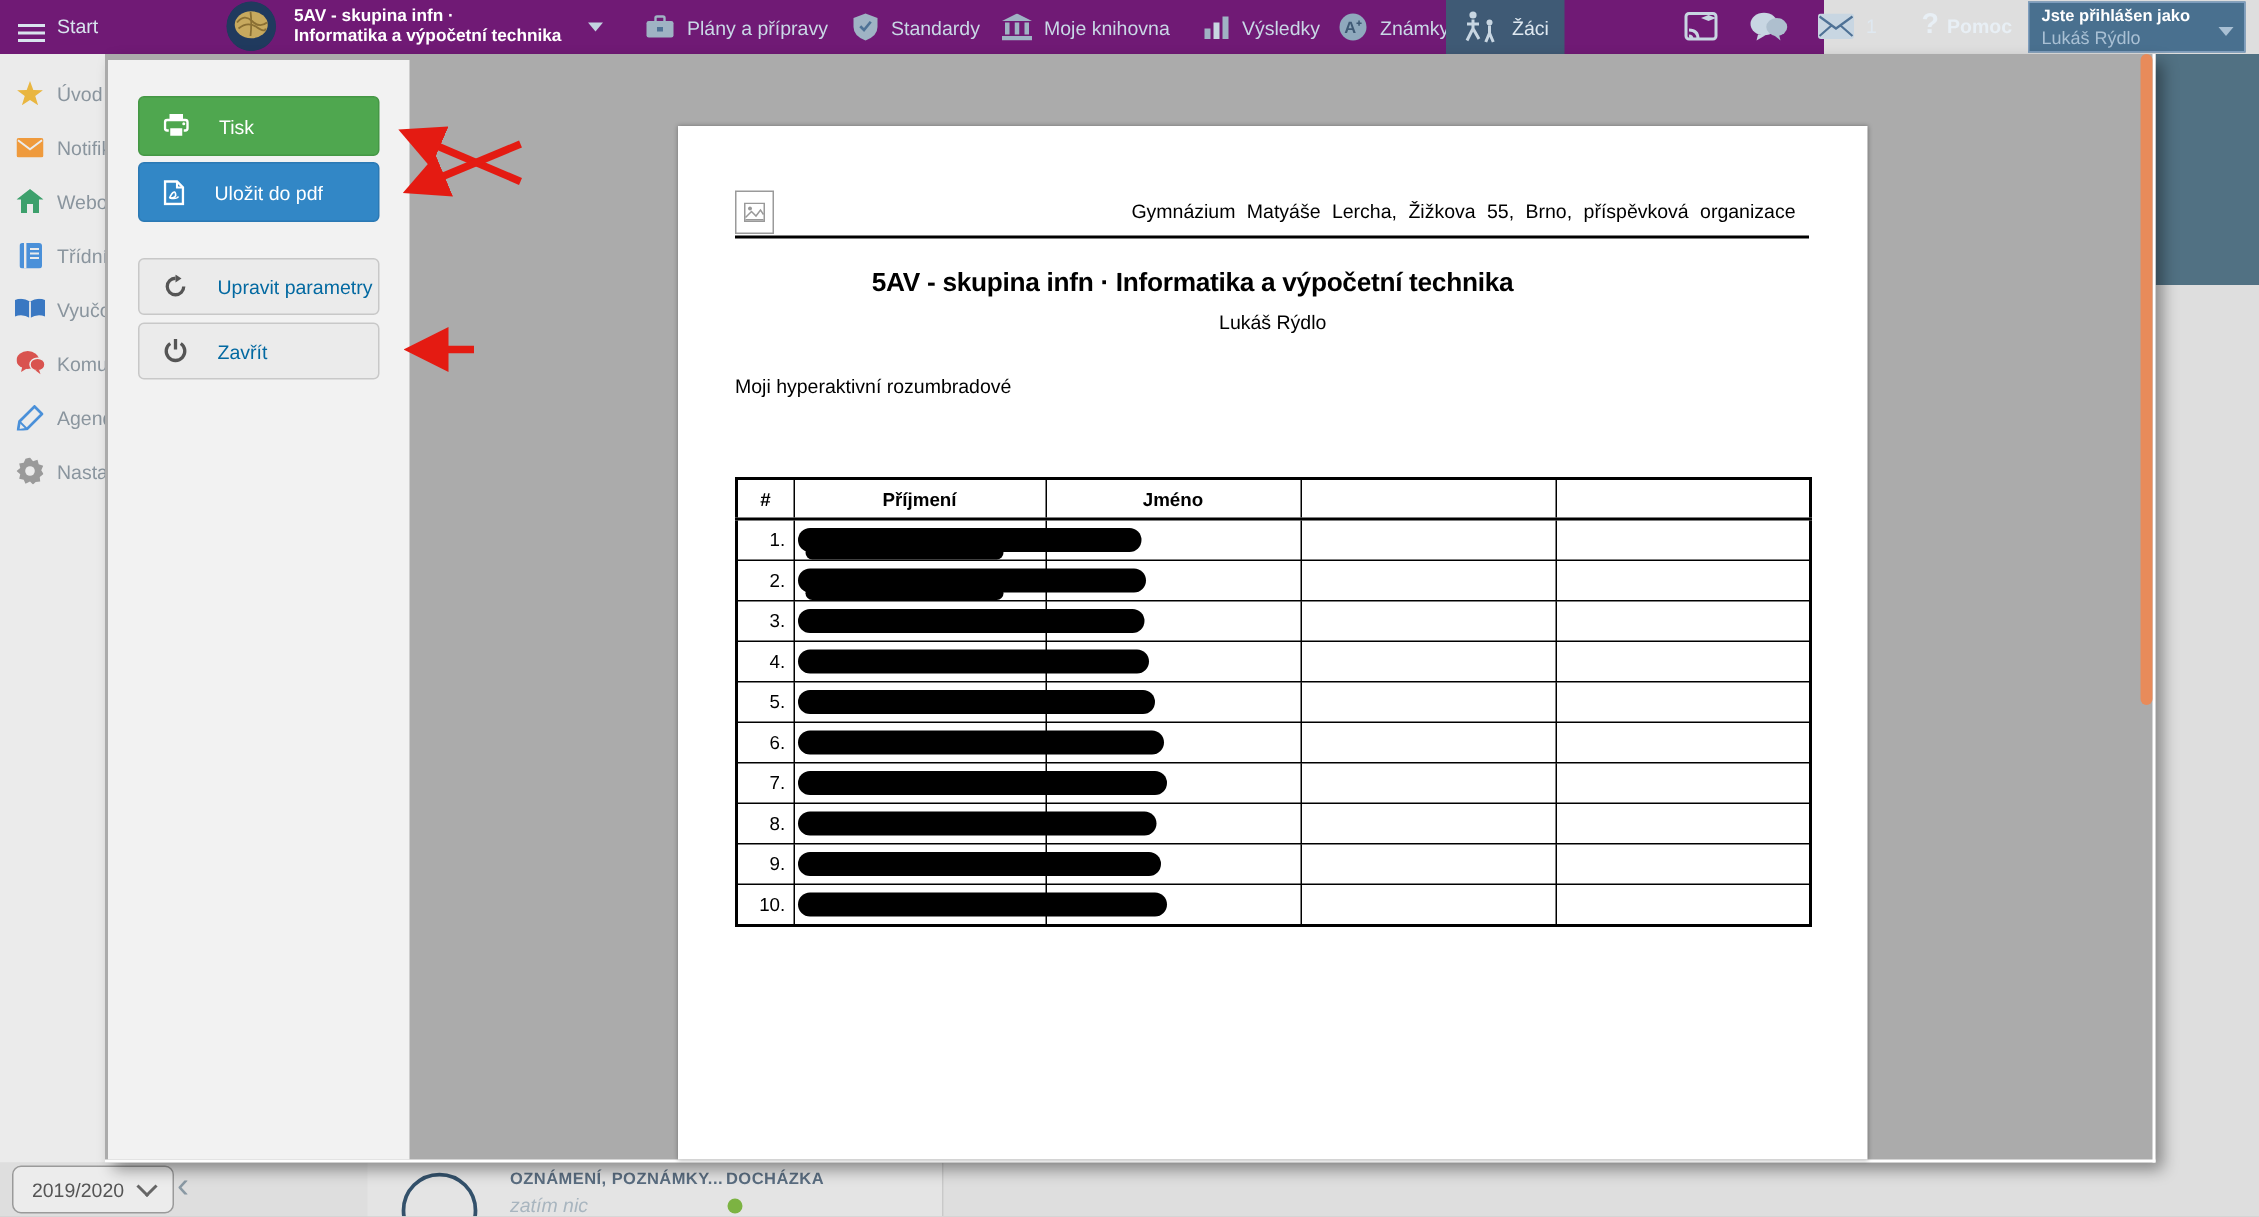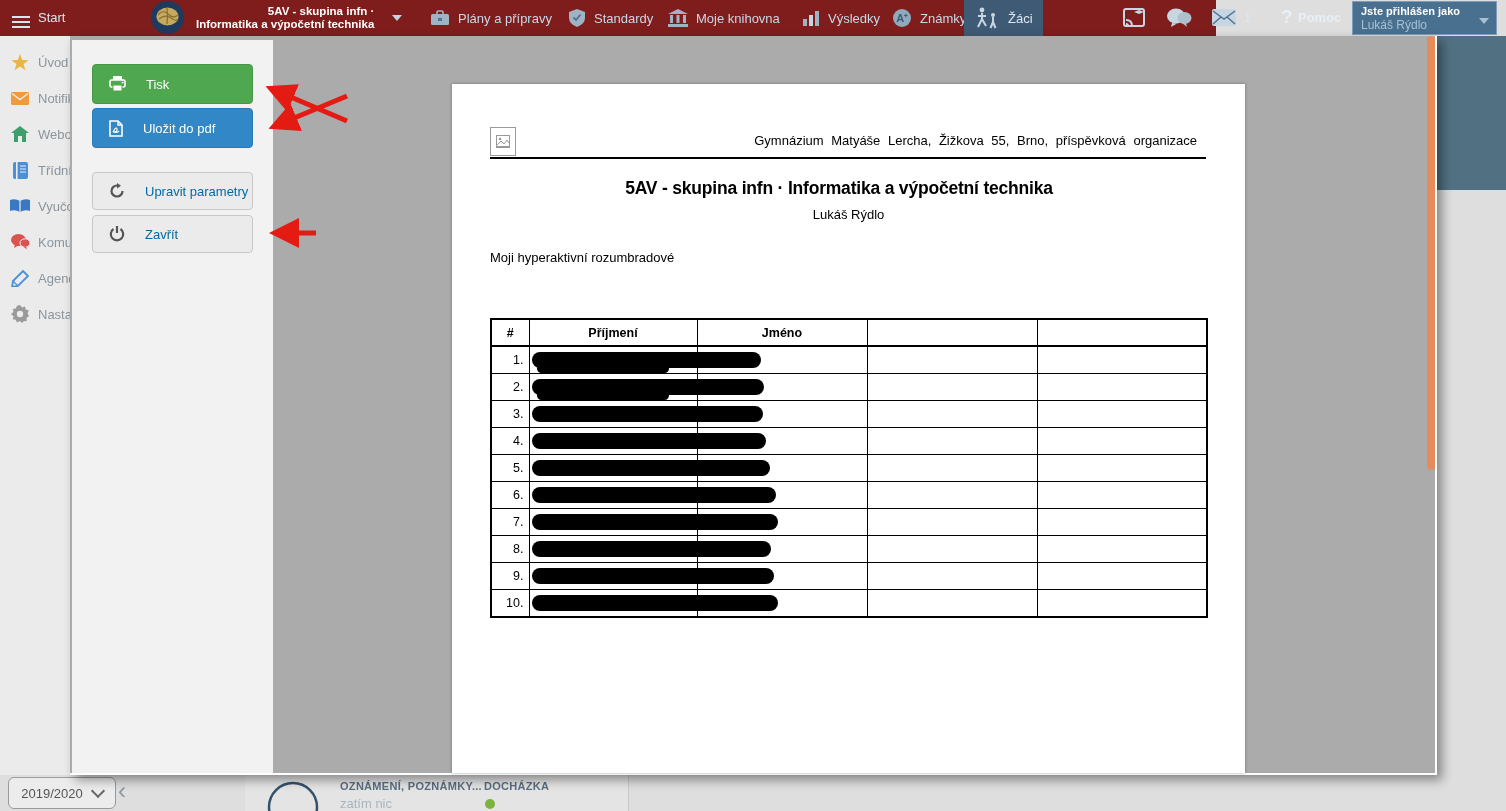--- a/index.html
+++ b/index.html
@@ -1,18 +1,18 @@
 <!DOCTYPE html>
 <html><head>
 <meta charset="utf-8">
 <style>
   html,body{margin:0;padding:0;background:#dedede;font-family:"Liberation Sans",sans-serif;}
   #stage{position:relative;width:1506px;height:811px;overflow:hidden;background:#dedede;}
   
-  .topbar{position:absolute;left:0;top:0;width:1216px;height:36px;background:#7f1d1d;z-index:5;text-align:right;}
+  .topbar{position:absolute;left:0;top:0;width:1216px;height:36px;background:#701a75;z-index:5;}
   .topbar .abs{position:absolute;}
   .hamburger span{display:block;width:18px;height:2px;background:#d9e4ee;margin:3px 0;}
   .start-label{color:#d9e4ee;font-size:13px;}
   .logo-circle{width:33px;height:33px;border-radius:50%;background:#203a5e;overflow:hidden;}
   .course{color:#fff;font-size:11.5px;font-weight:bold;line-height:13px;white-space:nowrap;}
   .caret-down{width:0;height:0;border-left:5px solid transparent;border-right:5px solid transparent;border-top:6px solid #c2d2e0;}
   .nav-item{display:flex;align-items:center;gap:8px;height:36px;color:#c9d8e6;font-size:13px;white-space:nowrap;padding:0 10px;}
   .nav-item.active{background:#3f5a75;color:#dfe8f0;}
   .nav-ic{color:#9fb3c4;display:flex;align-items:center;}
   .help-q{color:#e8eff5;font-size:19px;font-weight:bold;}
@@ -45,21 +45,21 @@
   .btn-blue{top:72px;height:40px;background:#3287c6;border:1px solid #2b79b4;color:#fff;}
   .btn-gray{background:#ebebeb;border:1px solid #c8c8c8;color:#0369a1;}
   .btn-params{top:136px;height:38px;}
   .btn-close{top:179px;height:38px;}
   .orange-scroll{position:absolute;left:1357px;top:0;width:8px;height:434px;background:#e88b5a;border-radius:4px;}
   
   .doc{position:absolute;left:382px;top:48px;width:793px;height:689px;background:#fff;overflow:hidden;box-shadow:0 0 3px rgba(0,0,0,.35);color:#000;}
   .ph-icon{position:absolute;left:38px;top:43px;width:24px;height:27px;border:1px solid #9a9a9a;display:flex;align-items:center;justify-content:center;}
   .doc-org{position:absolute;right:48px;top:49px;font-size:13px;word-spacing:4px;white-space:nowrap;}
   .doc-rule{position:absolute;left:38px;top:73px;width:716px;border-top:2px solid #000;}
-  .doc-title{position:absolute;left:0;top:94px;width:686px;text-align:center;font-size:17.5px;font-weight:bold;letter-spacing:-.2px;padding-left:44px;}
+  .doc-title{position:absolute;left:0;top:94px;width:686px;text-align:center;font-size:17.5px;font-weight:bold;letter-spacing:-.2px;}
   .doc-author{position:absolute;left:0;top:123px;width:793px;text-align:center;font-size:13px;}
   .doc-note{position:absolute;left:38px;top:166px;font-size:13px;}
   .roster{position:absolute;left:38px;top:234px;border-collapse:collapse;table-layout:fixed;width:716px;}
   .roster th{border:1px solid #000;border-bottom:2px solid #000;height:23px;font-size:12.5px;font-weight:bold;text-align:center;}
   .roster td{border:1px solid #000;height:24px;font-size:12.5px;}
   .roster{border:2px solid #000;}
   td.cnum{text-align:right;padding-right:5px;}
   td.cbar{position:relative;}
   .redact{position:absolute;left:2px;top:50%;transform:translateY(-50%);height:16px;background:#000;border-radius:8px;z-index:2;}
   .redact-tail{position:absolute;left:7px;bottom:0px;width:132px;height:9px;background:#000;border-radius:5px;z-index:2;}
@@ -271,21 +271,21 @@
     <div class="year-select">
       <span>2019/2020</span>
       <span class="chev"></span>
     </div>
     <div class="collapse-arrow">‹</div>
     <div class="bottom-card">
       <svg style="position:absolute;left:18px;top:0;" width="60" height="36" viewBox="0 0 60 36">
         <circle cx="30" cy="32" r="24" fill="none" stroke="#33516b" stroke-width="2.5"></circle>
       </svg>
       <div class="bc-head" style="left:95px;">OZNÁMENÍ, POZNÁMKY...</div>
-      <div class="bc-sub" style="left:95px;">zatím nic</div>
+      <div class="bc-sub" style="left:95px;font-style:italic;">zatím nic</div>
       <div class="bc-head" style="left:239px;">DOCHÁZKA</div>
       <div class="green-dot"></div>
     </div>
   </div>
 
   <div class="modal">
     <div class="modal-panel"></div>
 
     <div class="mbtn btn-green">
       <span class="bic">

